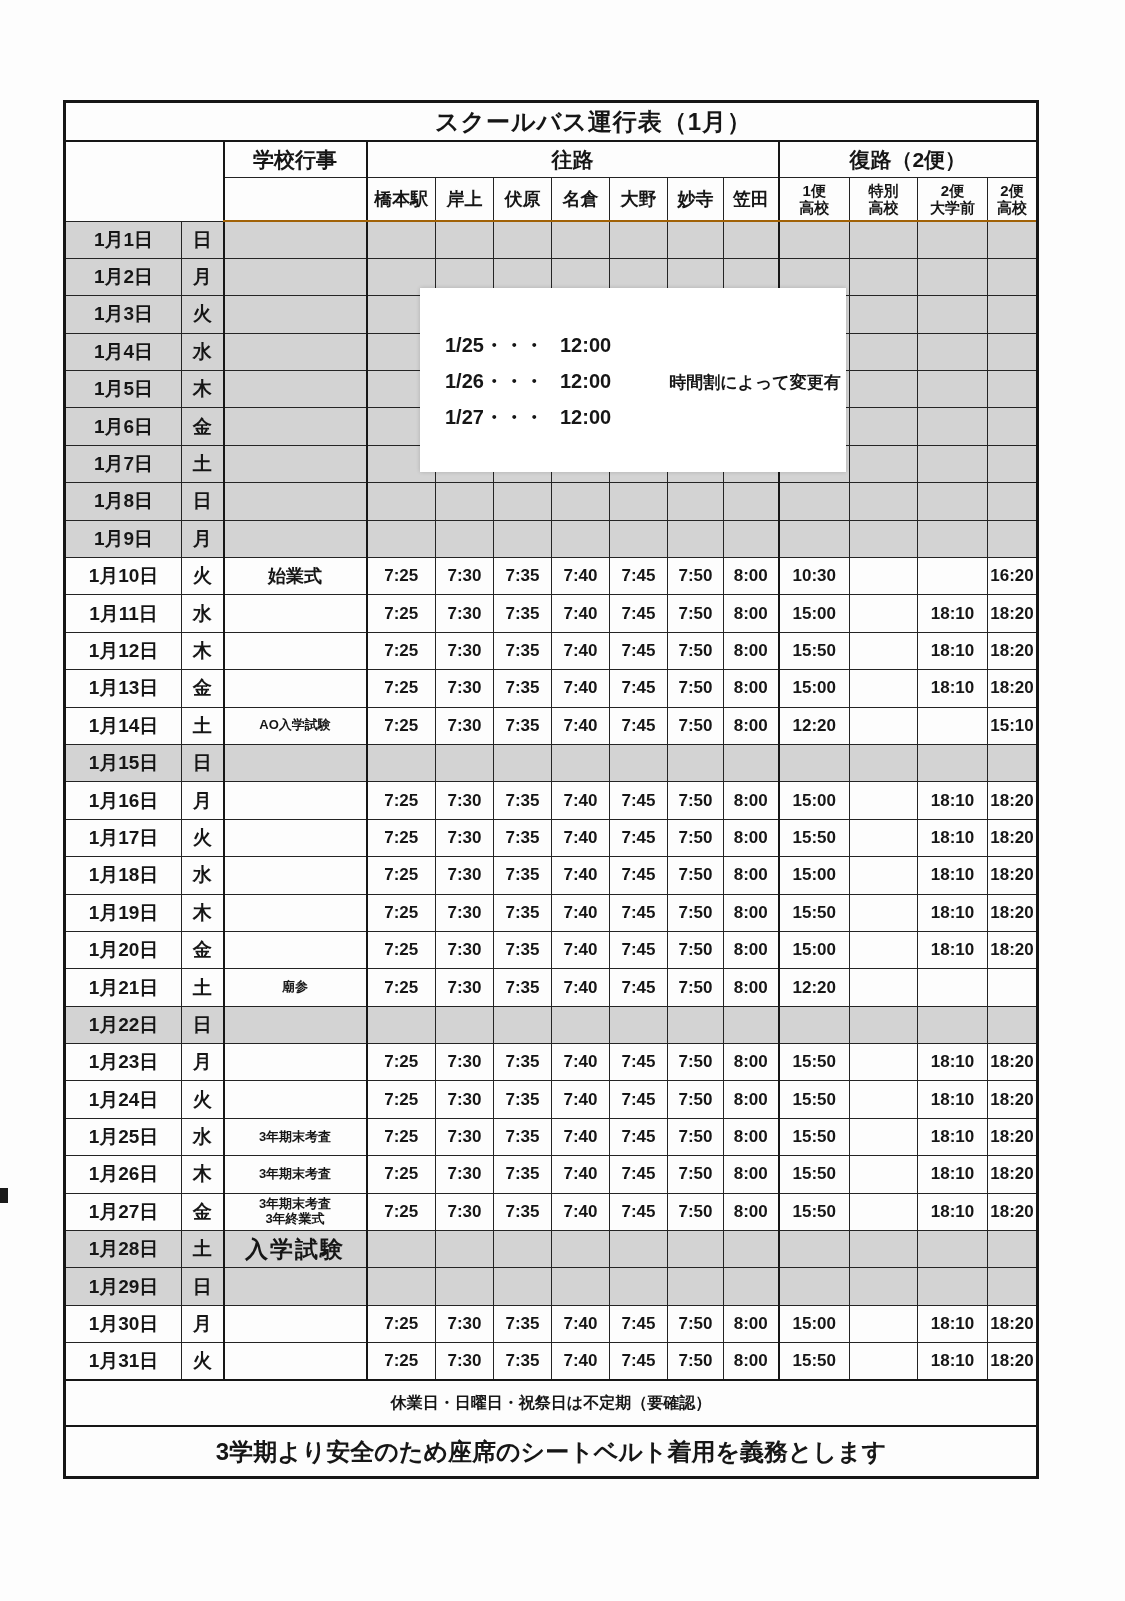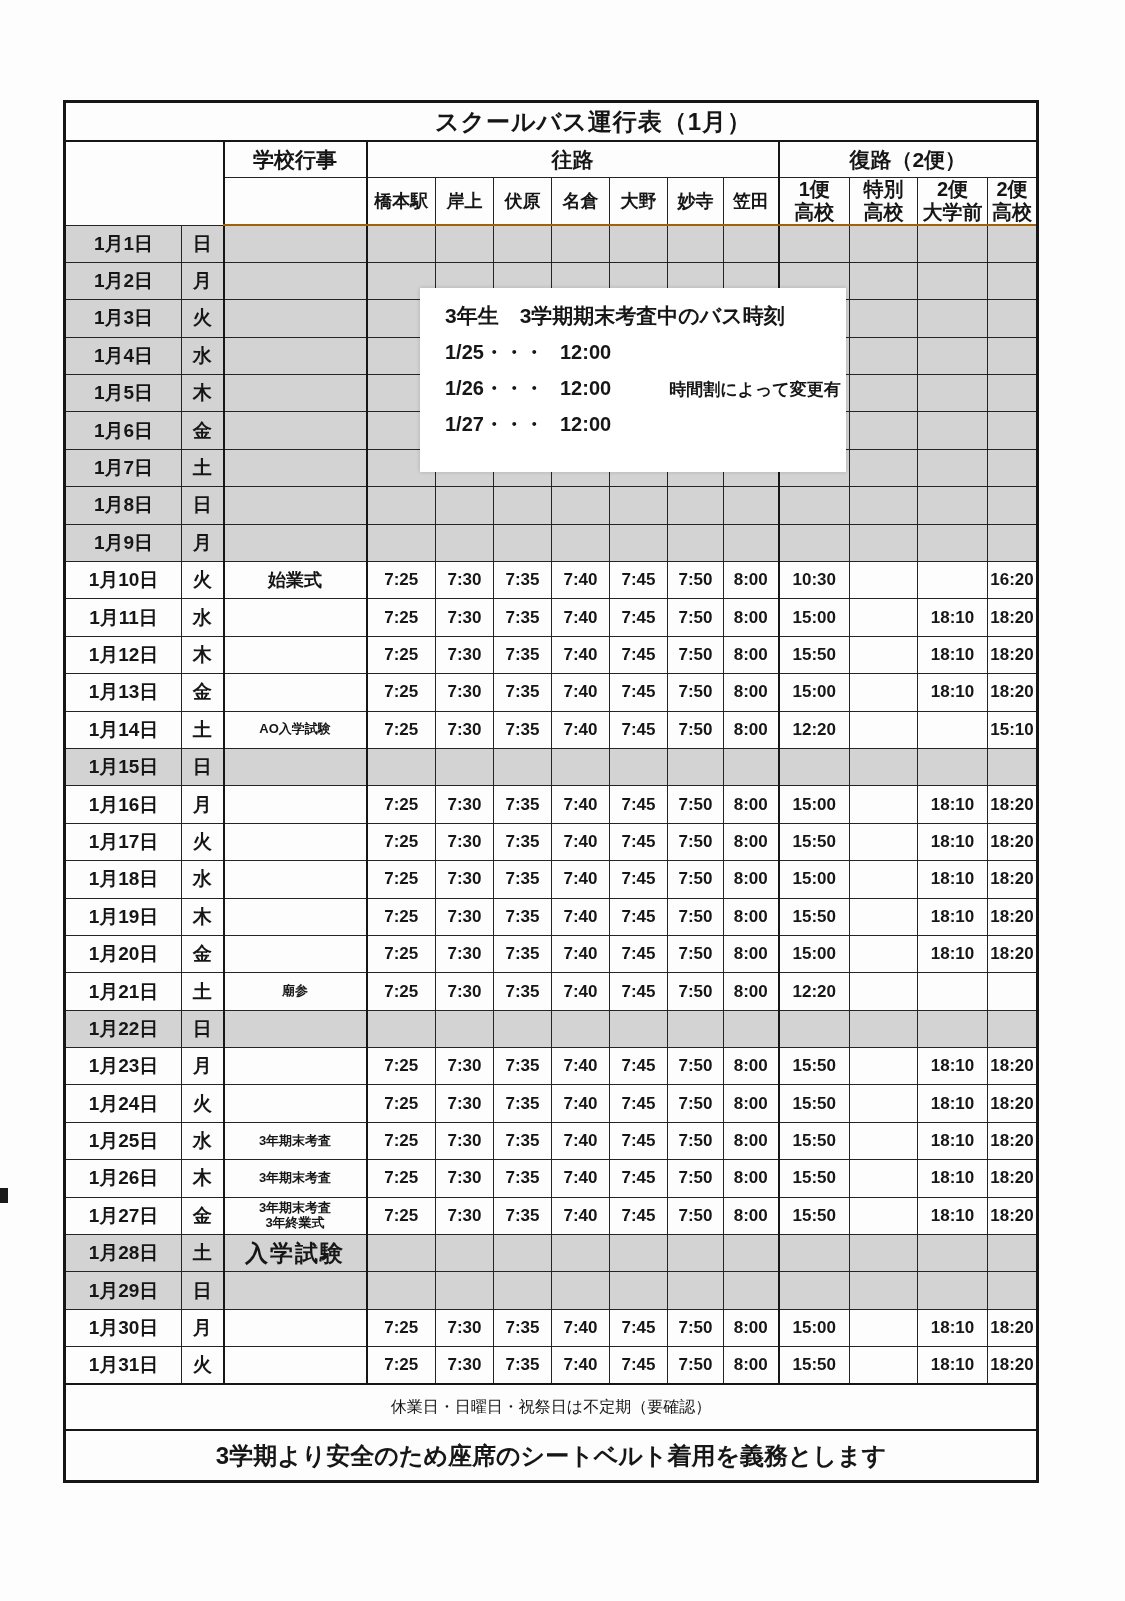--- a/index.html
+++ b/index.html
@@ -48,21 +48,21 @@
     font-size: 21px;
     font-weight: bold;
   }
   tr.h2 td {
     height: 42px;
     font-size: 18px;
     font-weight: bold;
     border-bottom: 2px solid #a16207;
   }
   tr.h2 td.ret-stop {
-    font-size: 20px;
+    font-size: 15px;
     line-height: 1.15;
     white-space: pre-line;
     margin-left: 8px;
   }
   tbody tr { height: 37.4px; }
   tbody tr.shaded td { background: #d3d3d3; }
 
   td.date, td.day {
     font-size: 19px;
     font-weight: bold;
@@ -77,21 +77,21 @@
     white-space: pre-line;
     line-height: 1.15;
   }
   td.event.ev-sm { font-size: 13px; }
   td.event.ev-xs { font-size: 13px; }
   td.event.ev-lg { font-size: 23px; letter-spacing: 2px; margin-top: 36px; }
 
   tr.note-row td {
     height: 44px;
     font-size: 16px;
-    font-weight: normal;
+    font-weight: bold;
     border-top: 2px solid #161616;
     border-bottom: 2px solid #161616;
   }
   tr.footer-row td {
     height: 49px;
     font-size: 24px;
     font-weight: bold;
   }
 
   
@@ -688,21 +688,20 @@
       <tr class="note-row">
         <td colspan="14">休業日・日曜日・祝祭日は不定期（要確認）</td>
       </tr>
       <tr class="footer-row">
         <td colspan="14">3学期より安全のため座席のシートベルト着用を義務とします</td>
       </tr>
     </tfoot>
   </table>
 
   <div class="notice">
-    <div class="notice-title">3年生　3学期期末考査中のバス時刻</div>
     <div class="notice-line">
       <span class="nl-label">1/25・・・</span>
       <span class="nl-time">12:00</span>
     </div>
     <div class="notice-line">
       <span class="nl-label">1/26・・・</span>
       <span class="nl-time">12:00</span>
       <span class="nl-side">時間割によって変更有</span>
     </div>
     <div class="notice-line">

